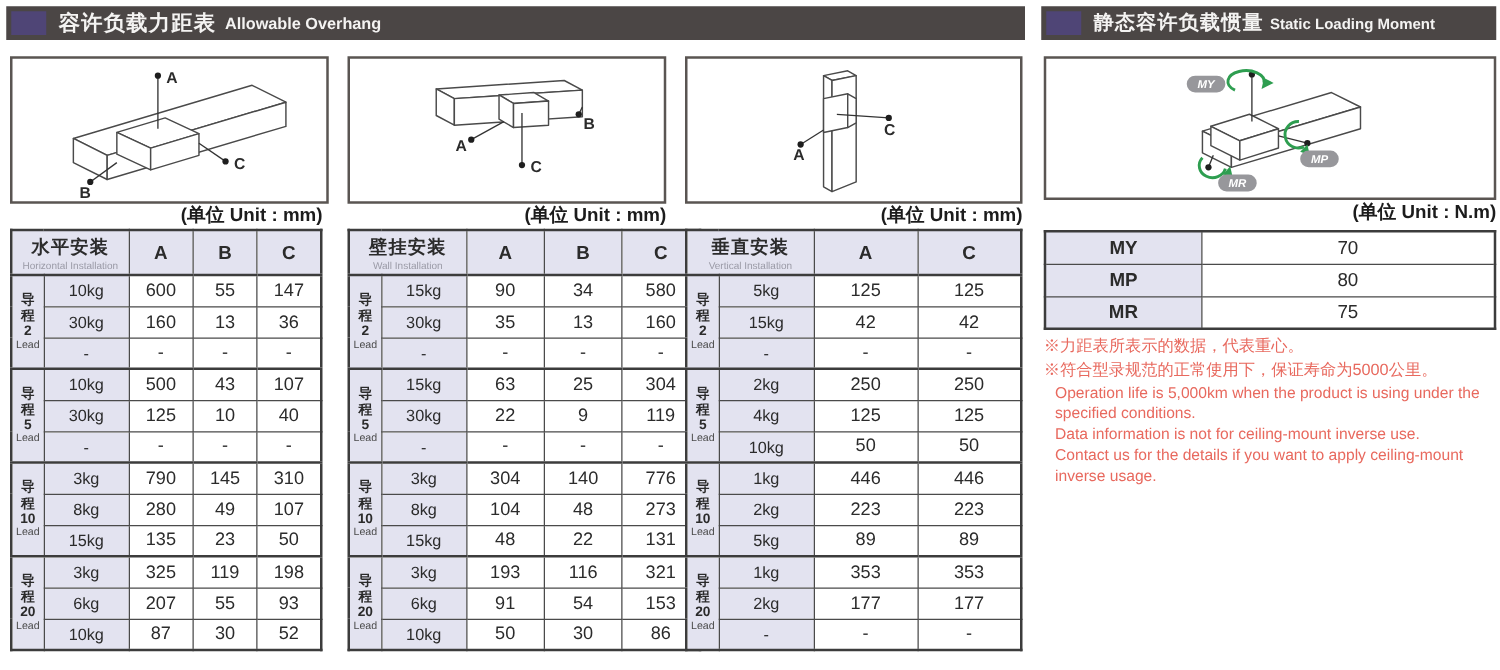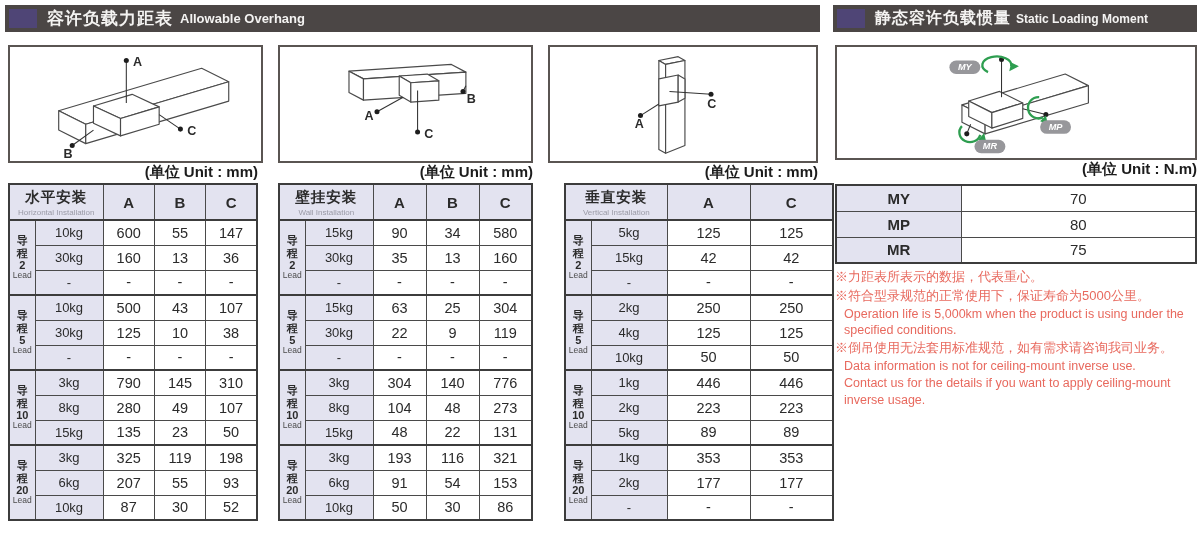--- a/index.html
+++ b/index.html
@@ -234,21 +234,21 @@
           </td>
           <td class="lav wt">10kg</td>
           <td class="val">500</td>
           <td class="val">43</td>
           <td class="val">107</td>
         </tr>
         <tr style="height:25px;">
           <td class="lav wt">30kg</td>
           <td class="val">125</td>
           <td class="val">10</td>
-          <td class="val">38</td>
+          <td class="val">40</td>
         </tr>
         <tr style="height:25px;">
           <td class="lav wt">-</td>
           <td class="val">-</td>
           <td class="val">-</td>
           <td class="val">-</td>
         </tr>
         <tr class="grp" style="height:25px;">
           <td class="lav lead" rowspan="3">
             <div>导</div>
@@ -292,21 +292,21 @@
           <td class="val">93</td>
         </tr>
         <tr style="height:25px;">
           <td class="lav wt">10kg</td>
           <td class="val">87</td>
           <td class="val">30</td>
           <td class="val">52</td>
         </tr>
       </tbody>
     </table>
-  <table class="spec" style="left:278px; top:183px; width:255px;">
+  <table class="spec" style="left:278px; top:183px; width:283px;">
       <colgroup>
         <col style="width:26px">
         <col style="width:68px">
         <col>
         <col>
         <col>
       </colgroup>
       <tbody>
         <tr class="hdr">
           <th class="lav ttl" colspan="2">
@@ -408,21 +408,21 @@
           <td class="val">153</td>
         </tr>
         <tr style="height:25px;">
           <td class="lav wt">10kg</td>
           <td class="val">50</td>
           <td class="val">30</td>
           <td class="val">86</td>
         </tr>
       </tbody>
     </table>
-  <table class="spec" style="left:548px; top:183px; width:270px;margin-left:16px;">
+  <table class="spec" style="left:548px; top:183px; width:270px;">
       <colgroup>
         <col style="width:26px">
         <col style="width:76px">
         <col>
         <col>
       </colgroup>
       <tbody>
         <tr class="hdr">
           <th class="lav ttl" colspan="2">
             <div class="tzh">垂直安装</div>
@@ -536,18 +536,17 @@
           <td class="mlabel">MR</td>
           <td class="mval">75</td>
         </tr>
       </tbody>
     </table>
 
   <div class="notes">
     <p class="nzh">※力距表所表示的数据，代表重心。</p>
     <p class="nzh">※符合型录规范的正常使用下，保证寿命为5000公里。</p>
     <p class="nen">Operation life is 5,000km when the product is using under the specified conditions.</p>
-    <p class="nzh">※倒吊使用无法套用标准规范，如有需求请咨询我司业务。</p>
     <p class="nen">Data information is not for ceiling-mount inverse use.</p>
     <p class="nen">Contact us for the details if you want to apply ceiling-mount inverse usage.</p>
   </div>
 
 </div>
 
 </body></html>

